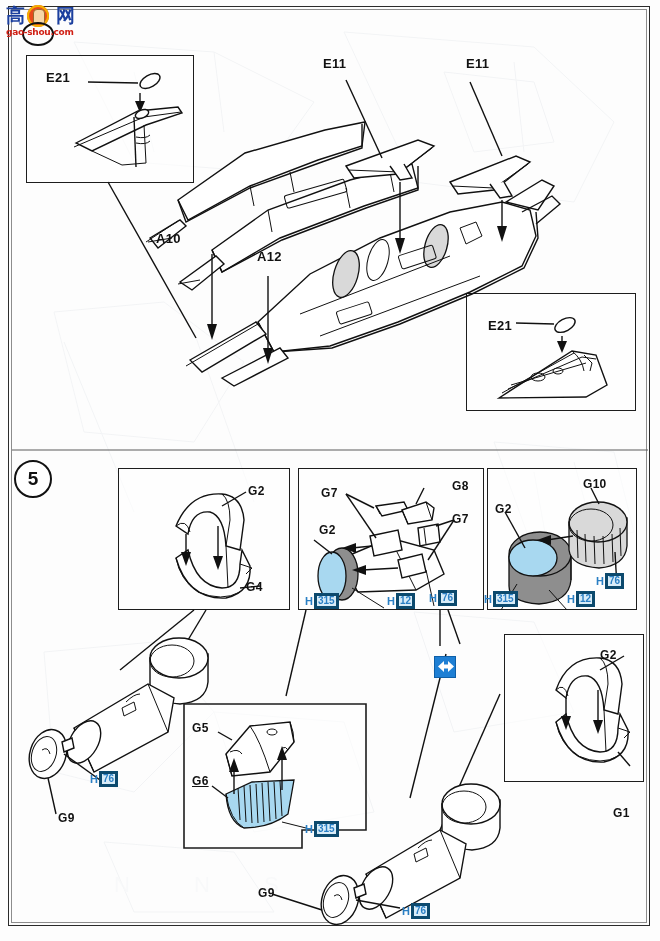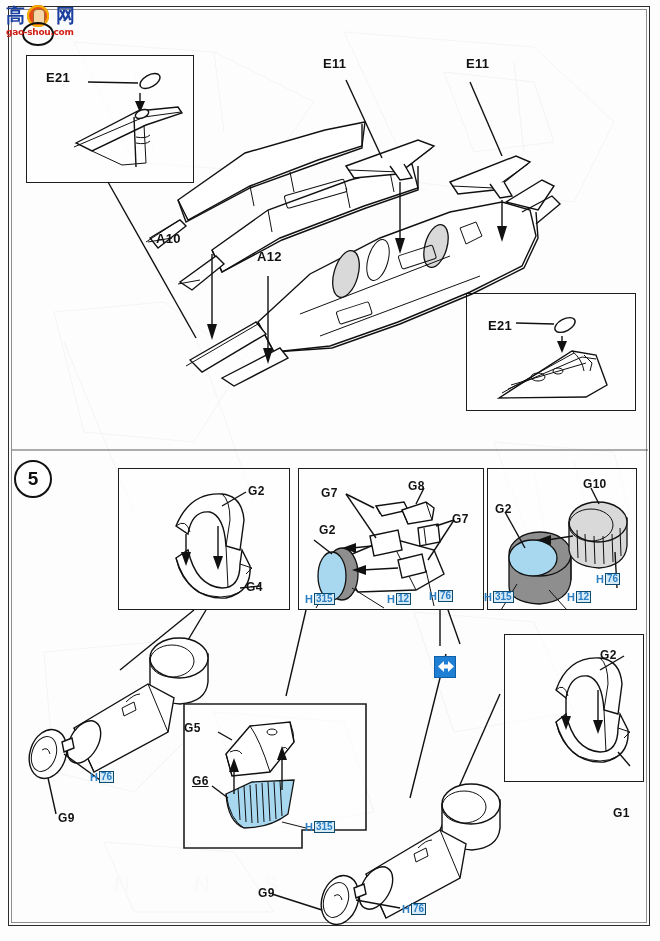--- a/index.html
+++ b/index.html
@@ -23,21 +23,21 @@
   
   .lbl{position:absolute;font-weight:bold;color:#111;letter-spacing:.3px;
        font-family:"Liberation Sans",sans-serif;white-space:nowrap;}
   .lbl.s13{font-size:13px;}
   .lbl.s12{font-size:12px;}
 
   
   .paint{position:absolute;display:flex;align-items:center;gap:1px;white-space:nowrap;}
   .paint .h{font-size:11px;font-weight:bold;color:#2a7fc4;line-height:1;}
   .paint .num{font-size:10px;font-weight:bold;color:#2a7fc4;line-height:1;
-       border:1px solid #0c4a6e;padding:0 1px;background:#d8ecf8;}
+       border:3px solid #0c4a6e;padding:0 1px;background:#d8ecf8;}
   .paint .bg{position:absolute;left:-2px;top:-2px;right:-2px;bottom:-2px;
        background:#cfe7f6;opacity:.55;z-index:-1;border-radius:1px;}
 
   
   .stepnum{position:absolute;width:34px;height:34px;border-radius:50%;
        border:2.5px solid #111;display:flex;align-items:center;justify-content:center;
        font-size:19px;font-weight:bold;color:#111;background:#fff;
        font-family:"Liberation Sans",sans-serif;}
 
   
@@ -287,21 +287,21 @@
     <path d="M100 100 L64 102" class="ln med"></path>
     <path d="M68 97 L54 102 L68 107 Z" fill="#111"></path>
 
     <path d="M26 126 L18 140" class="ln thin"></path>
     <path d="M54 120 L86 140" class="ln thin"></path>
     <path d="M128 102 L136 138" class="ln thin"></path>
 
     <path d="M34 86 L16 72" class="ln med"></path>
   </svg>
   <span class="lbl s12" style="left:321px;top:486px;">G7</span>
-  <span class="lbl s12" style="left:408px;top:479px;">G8</span>
+  <span class="lbl s12" style="left:452px;top:479px;">G8</span>
   <span class="lbl s12" style="left:452px;top:512px;">G7</span>
   <span class="lbl s12" style="left:319px;top:523px;">G2</span>
 
   <div class="paint" style="left:305px;top:593px;">
     <span class="bg"></span>
     <span class="h">H</span>
     <span class="num">315</span>
   </div>
   <div class="paint" style="left:387px;top:593px;">
     <span class="bg"></span>
@@ -437,21 +437,21 @@
 
     <path d="M52 92 L52 66" class="ln med"></path>
     <path d="M47 70 L52 56 L57 70 Z" fill="#111"></path>
     <path d="M100 88 L100 54" class="ln med"></path>
     <path d="M95 58 L100 44 L105 58 Z" fill="#111"></path>
 
     <path d="M50 38 L36 30" class="ln med"></path>
     <path d="M46 96 L30 84" class="ln med"></path>
     <path d="M100 120 L124 126" class="ln thin"></path>
   </svg>
-  <span class="lbl s12" style="left:184px;top:721px;">G5</span>
+  <span class="lbl s12" style="left:192px;top:721px;">G5</span>
   <span class="lbl s12" style="left:192px;top:774px;text-decoration:underline;">G6</span>
   <div class="paint" style="left:305px;top:821px;">
     <span class="bg"></span>
     <span class="h">H</span>
     <span class="num">315</span>
   </div>
 
   <div class="inset" style="left:504px;top:634px;width:140px;height:148px;"></div>
   <svg style="position:absolute;left:504px;top:634px;" width="140" height="148">
     <path d="M52 56 Q64 22 96 24 Q116 26 118 50 L114 80 L100 76 Q98 46 84 42

